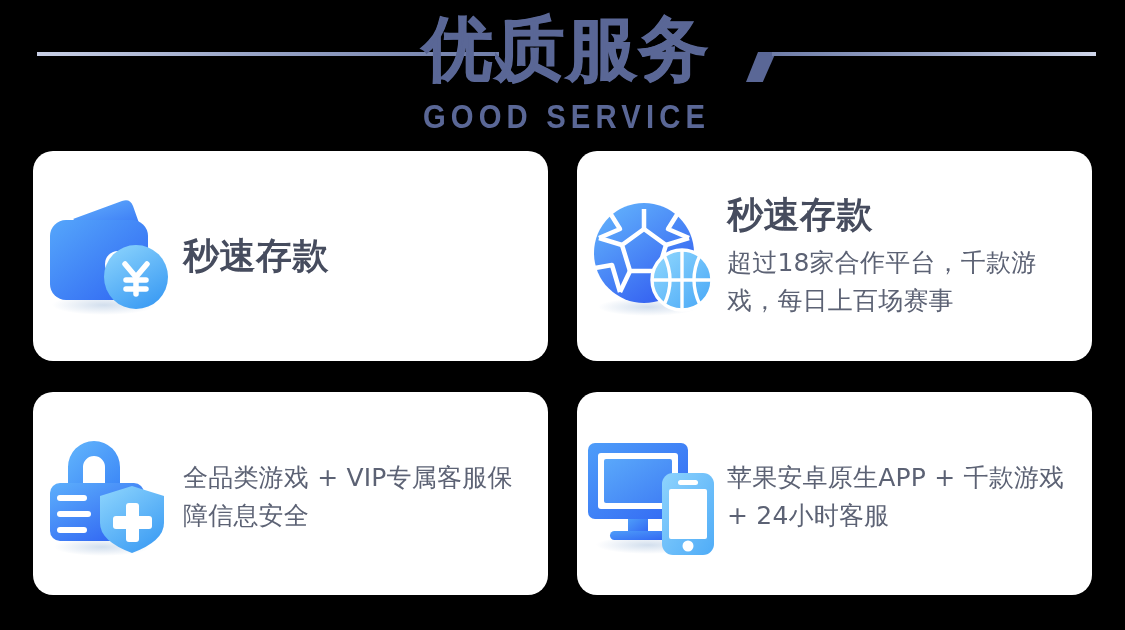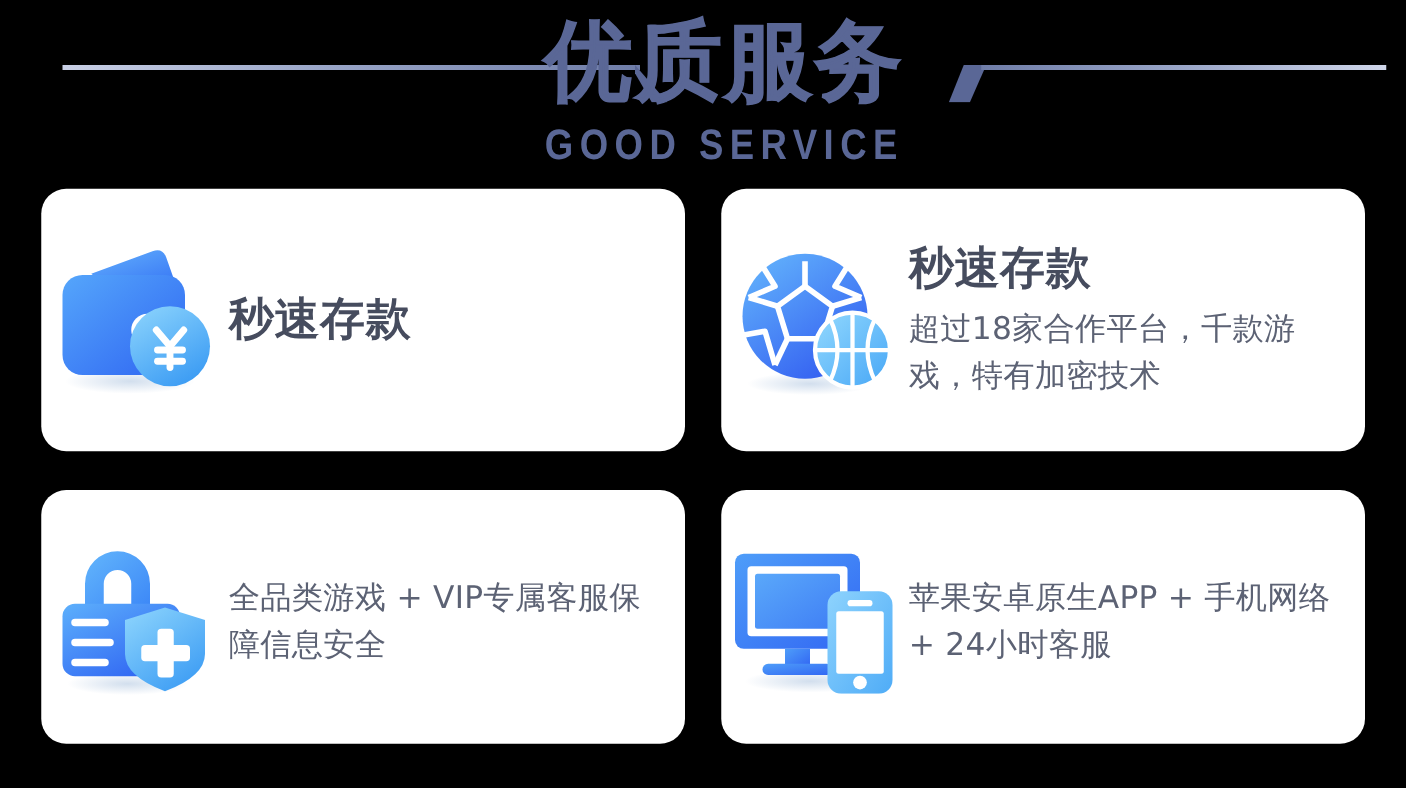--- a/index.html
+++ b/index.html
@@ -11,21 +11,21 @@
     width: 1125px;
     height: 630px;
     overflow: hidden;
     font-family: "Liberation Sans", "DejaVu Sans", sans-serif;
     position: relative;
   }
 
   
   .header {
     position: absolute;
-    left: 17px;
+    left: 4px;
     top: 0;
     width: 1012px;
     height: 150px;
     padding-left: 37px;
   }
   .deco-left {
     position: absolute;
     left: 33px;
     top: 52px;
     width: 497px;
@@ -256,21 +256,21 @@
           <circle cx="96" cy="87" r="30"></circle>
           <path d="M96 57 L96 117"></path>
           <path d="M66 87 L126 87"></path>
           <path d="M78 62 Q90 87 78 112"></path>
           <path d="M114 62 Q102 87 114 112"></path>
         </g>
       </svg>
     </div>
     <div class="card-text">
       <div class="card-title">秒速存款</div>
-      <div class="card-sub">超过18家合作平台，千款游戏，特有加密技术</div>
+      <div class="card-sub">超过18家合作平台，千款游戏，每日上百场赛事</div>
     </div>
   </div>
 
   <div class="card">
     <div class="card-icon">
       <svg class="icon-svg" width="132" height="126" viewBox="0 0 132 126">
         <defs>
           <linearGradient id="lg" x1="0" y1="0" x2="0.8" y2="1">
             <stop offset="0" stop-color="#5db0fc"></stop>
             <stop offset="1" stop-color="#2f63f2"></stop>
@@ -335,17 +335,17 @@
         <rect x="20" y="26" width="68" height="44" rx="2" fill="url(#msg)"></rect>
         <rect x="44" y="86" width="20" height="14" fill="url(#mg)"></rect>
         <rect x="26" y="98" width="56" height="9" rx="4.5" fill="url(#mg)"></rect>
         <rect x="78" y="40" width="52" height="82" rx="11" fill="url(#pg)"></rect>
         <rect x="85" y="56" width="38" height="50" rx="2" fill="#ffffff"></rect>
         <rect x="94" y="47" width="20" height="5" rx="2.5" fill="#ffffff"></rect>
         <circle cx="104" cy="113" r="5.5" fill="#ffffff"></circle>
       </svg>
     </div>
     <div class="card-text">
-      <div class="card-sub">苹果安卓原生APP + 手机网络 + 24小时客服</div>
+      <div class="card-sub">苹果安卓原生APP + 千款游戏 + 24小时客服</div>
     </div>
   </div>
 
 </div>
 
 </body></html>

